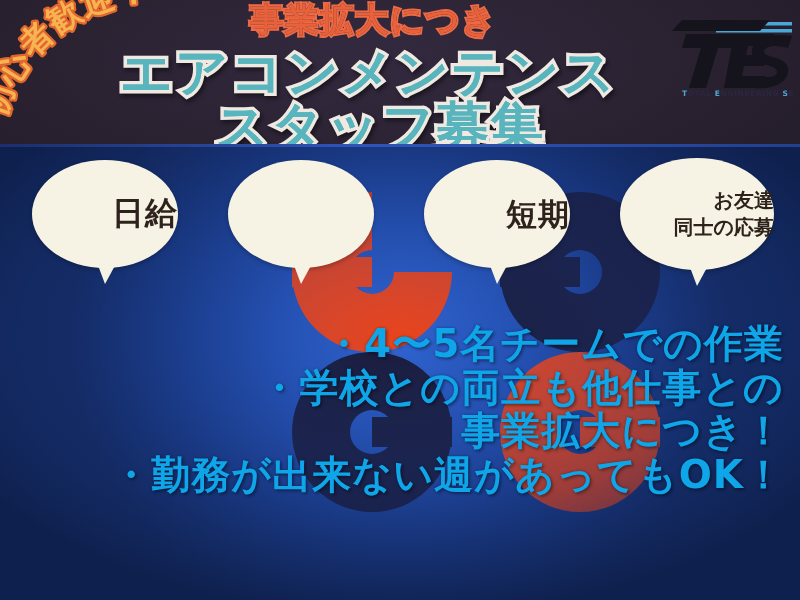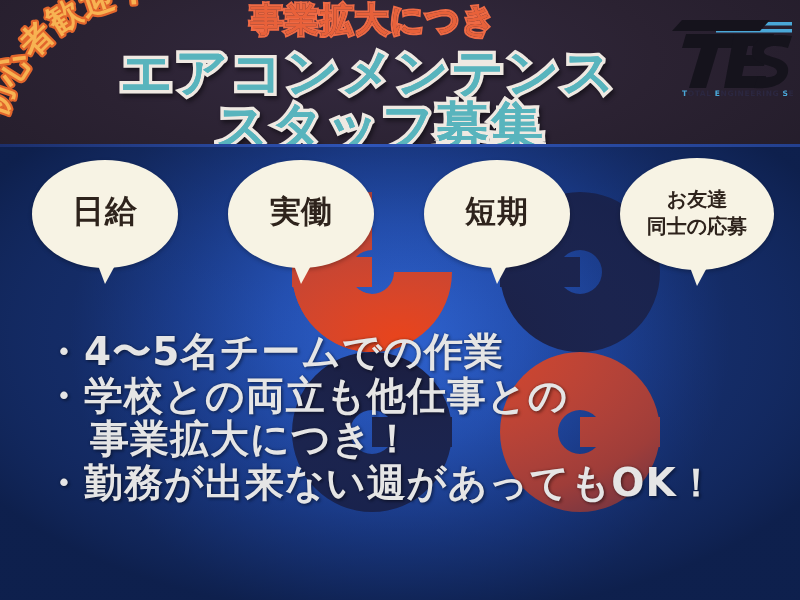--- a/index.html
+++ b/index.html
@@ -88,26 +88,25 @@
     overflow:hidden;
   }
   .deco{position:absolute;left:0;top:0;width:800px;height:453px;}
 
   
   .bubbles{position:absolute;left:0;top:155px;width:800px;height:130px;}
   .bubble{
     position:absolute;
     background:#f7f3e4;
     border-radius:50%;
-    display:flex;align-items:center;justify-content:center;
+    display:flex;align-items:flex-end;justify-content:center;
     flex-direction:column;
     color:#2e231c;
     text-align:center;
     box-shadow:0 2px 4px rgba(0,0,0,.25);
-    font-family:Liberation Mono, monospace;
   }
   .bubble .ln{
     font-weight:bold;
     line-height:1.05;
     white-space:nowrap;
   }
   .bubble::after{
     content:"";
     position:absolute;
     bottom:-16px;left:50%;
@@ -122,22 +121,23 @@
   .b1 .ln{font-size:32px;letter-spacing:1px;}
   .b2{left:228px;top:5px;width:146px;height:108px;}
   .b2 .ln{font-size:31px;letter-spacing:0px;}
   .b3{left:424px;top:5px;width:146px;height:108px;}
   .b3 .ln{font-size:31px;letter-spacing:1px;}
   .b4{left:620px;top:3px;width:154px;height:112px;}
   .b4 .ln{font-size:20px;letter-spacing:0px;line-height:1.35;}
 
   
   .bullets{
-    position:absolute;left:44px;top:330px;width:740px;
-    color:#e5e5e5;
+    position:absolute;left:44px;top:322px;width:740px;
+    color:#0ea5e9;
+    text-align:right;
   }
   .bl{
     font-size:39px;font-weight:bold;
     line-height:1.12;
     letter-spacing:1px;
     white-space:nowrap;
     text-shadow:
       0 0 3px rgba(0,0,0,.35),
       2px 2px 3px rgba(0,0,0,.3);
   }
@@ -230,21 +230,20 @@
     </svg>
   </div>
 
   <div class="bubbles">
 
     <div class="bubble b1">
       <div class="ln">日給</div>
     </div>
 
     <div class="bubble b2">
-      <div class="ln">実働</div>
     </div>
 
     <div class="bubble b3">
       <div class="ln">短期</div>
     </div>
 
     <div class="bubble b4">
       <div class="ln">お友達</div>
       <div class="ln">同士の応募</div>
     </div>

